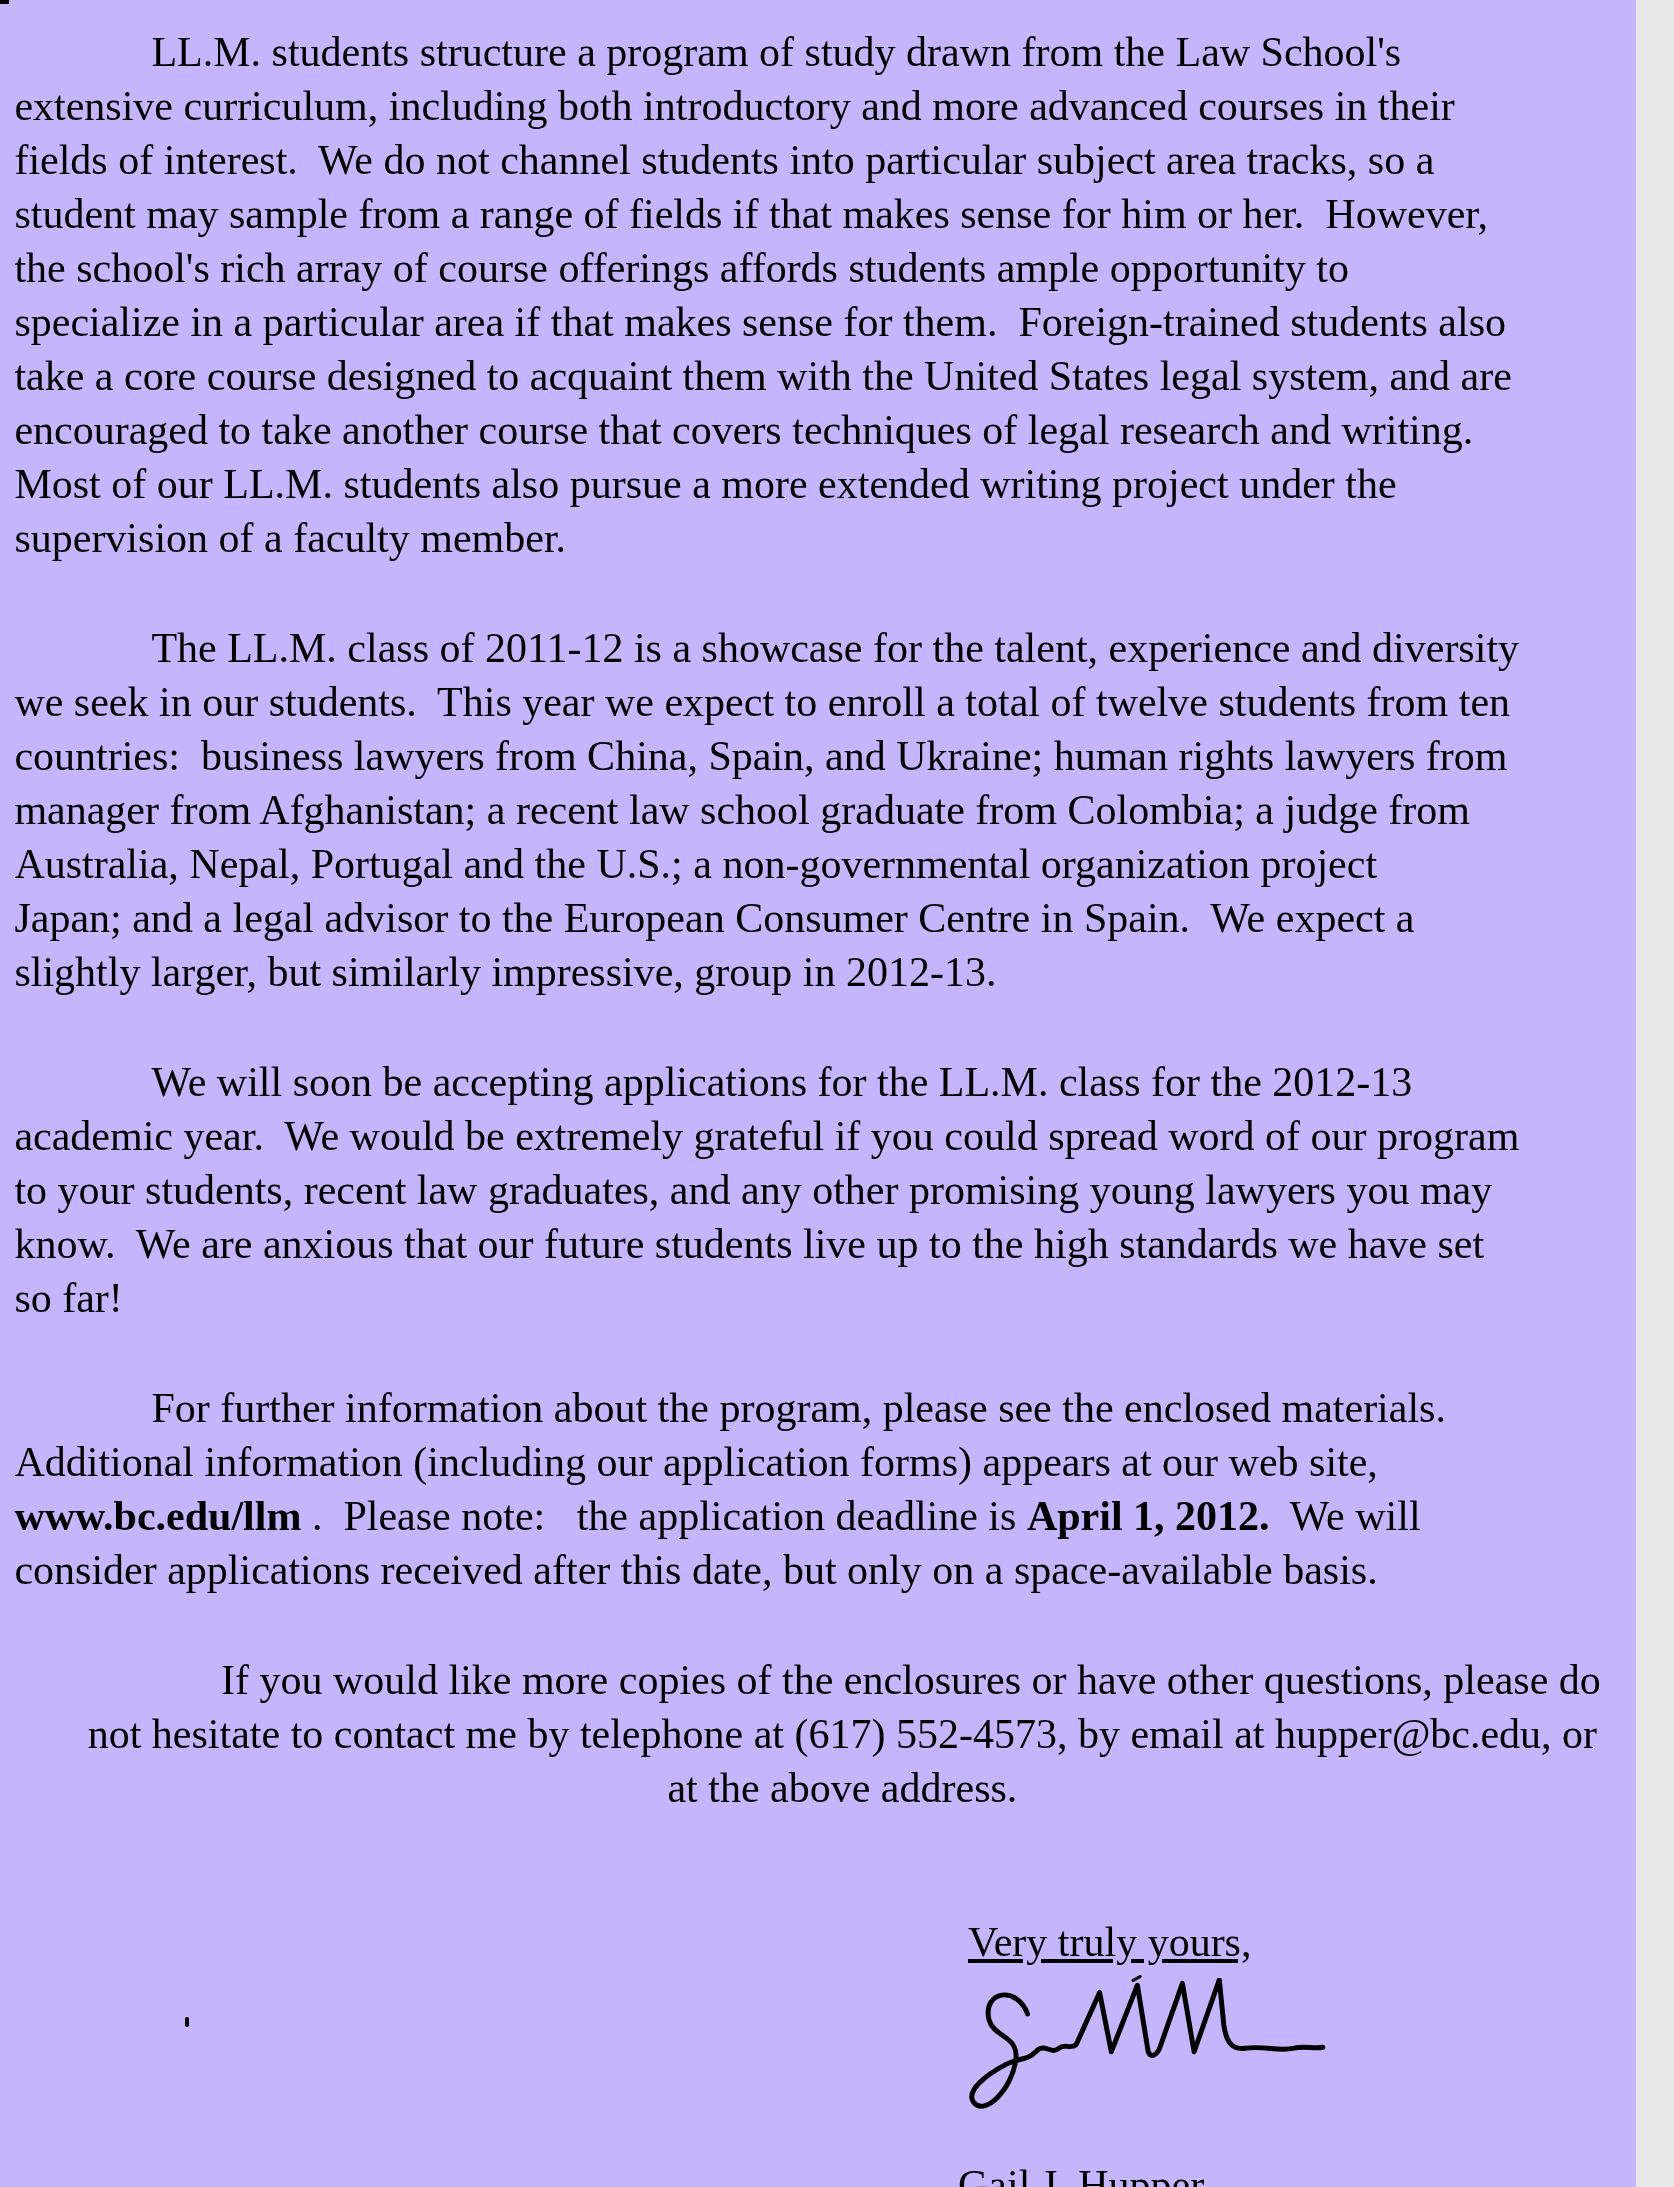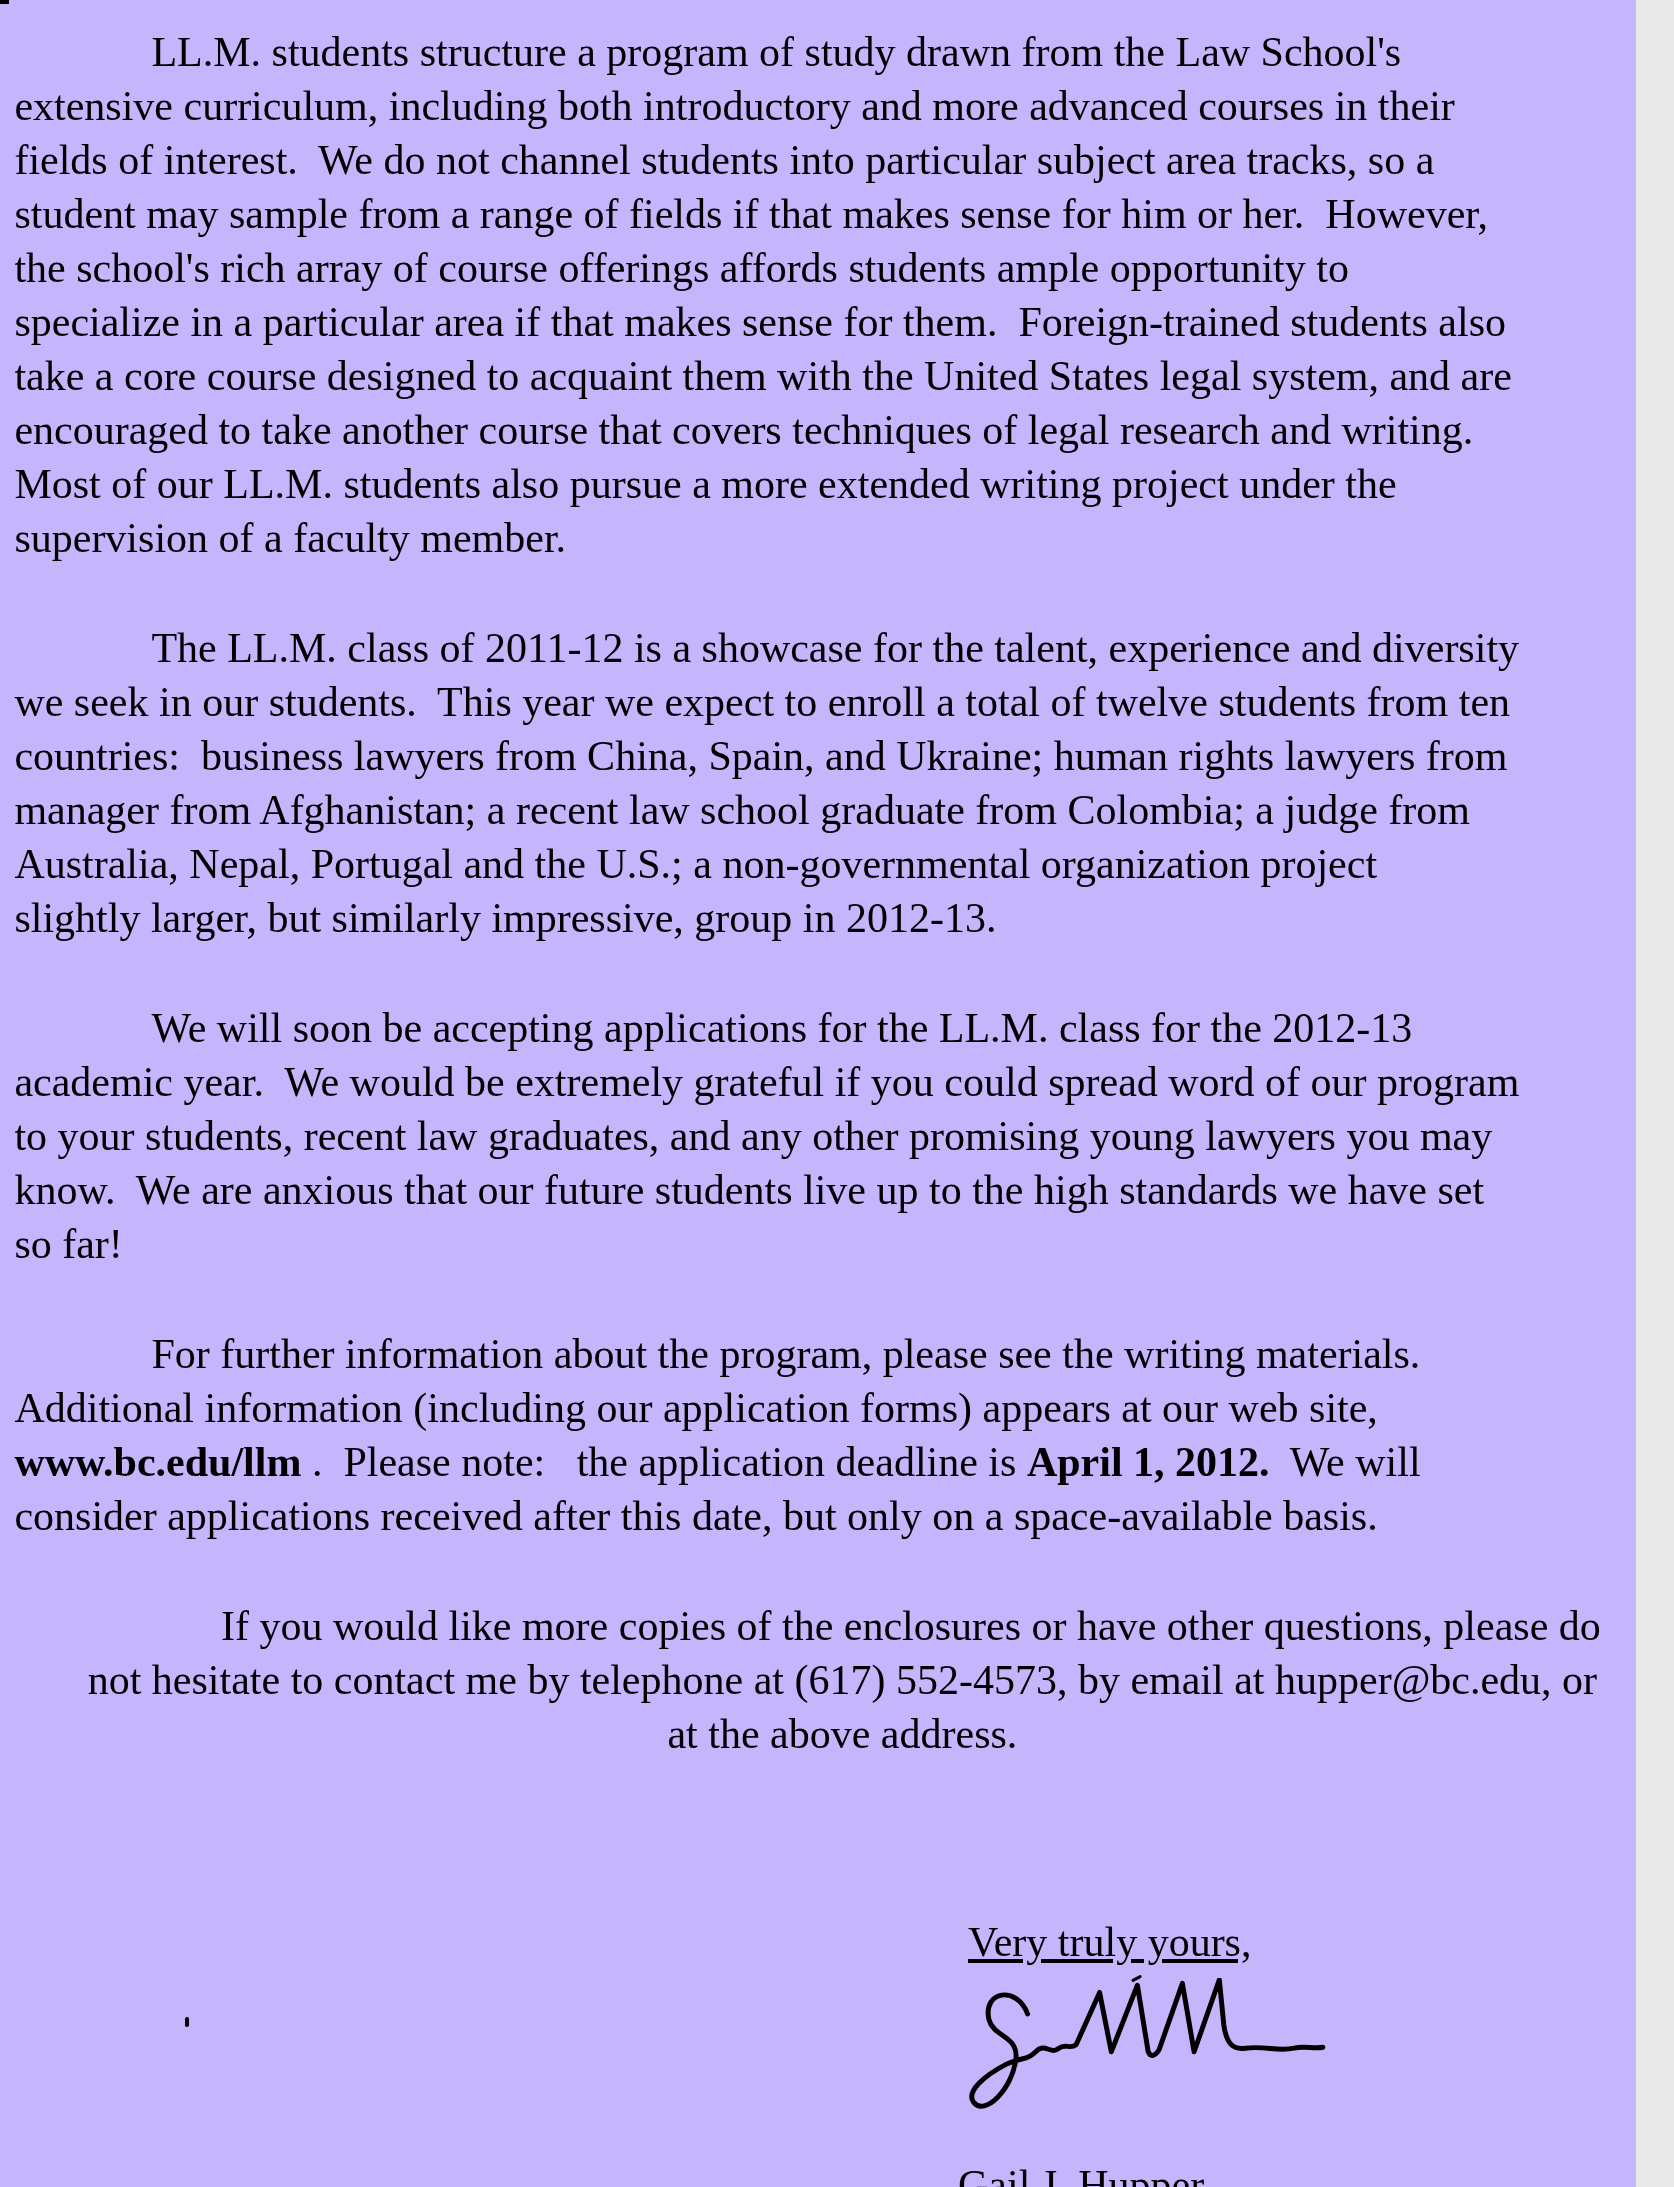--- a/index.html
+++ b/index.html
@@ -73,33 +73,34 @@
       <div class="line"><span>Most of our LL.M. students also pursue a more extended writing project under the</span></div>
       <div class="line"><span>supervision of a faculty member.</span></div>
     </div>
 
     <div class="para">
       <div class="line indent"><span>The LL.M. class of 2011-12 is a showcase for the talent, experience and diversity</span></div>
       <div class="line"><span>we seek in our students.  This year we expect to enroll a total of twelve students from ten</span></div>
       <div class="line"><span>countries:  business lawyers from China, Spain, and Ukraine; human rights lawyers from</span></div>
       <div class="line"><span>manager from Afghanistan; a recent law school graduate from Colombia; a judge from</span></div>
       <div class="line"><span>Australia, Nepal, Portugal and the U.S.; a non-governmental organization project</span></div>
+      <div class="line"><span>Japan; and a legal advisor to the European Consumer Centre in Spain.  We expect a</span></div>
       <div class="line"><span>slightly larger, but similarly impressive, group in 2012-13.</span></div>
     </div>
 
     <div class="para">
       <div class="line indent"><span>We will soon be accepting applications for the LL.M. class for the 2012-13</span></div>
       <div class="line"><span>academic year.  We would be extremely grateful if you could spread word of our program</span></div>
       <div class="line"><span>to your students, recent law graduates, and any other promising young lawyers you may</span></div>
       <div class="line"><span>know.  We are anxious that our future students live up to the high standards we have set</span></div>
       <div class="line"><span>so far!</span></div>
     </div>
 
     <div class="para">
-      <div class="line indent"><span>For further information about the program, please see the writing materials.</span></div>
+      <div class="line indent"><span>For further information about the program, please see the enclosed materials.</span></div>
       <div class="line"><span>Additional information (including our application forms) appears at our web site,</span></div>
       <div class="line"><span class="b">www.bc.edu/llm</span><span> .  Please note:   the application deadline is </span><span class="b">April 1, 2012.</span><span>  We will</span></div>
       <div class="line"><span>consider applications received after this date, but only on a space-available basis.</span></div>
     </div>
 
     <div class="para">
       <div class="line indent"><span>If you would like more copies of the enclosures or have other questions, please do</span></div>
       <div class="line"><span>not hesitate to contact me by telephone at (617) 552-4573, by email at hupper@bc.edu, or</span></div>
       <div class="line"><span>at the above address.</span></div>
     </div>

